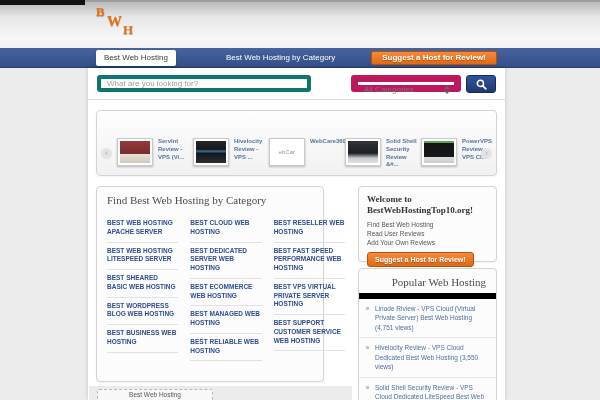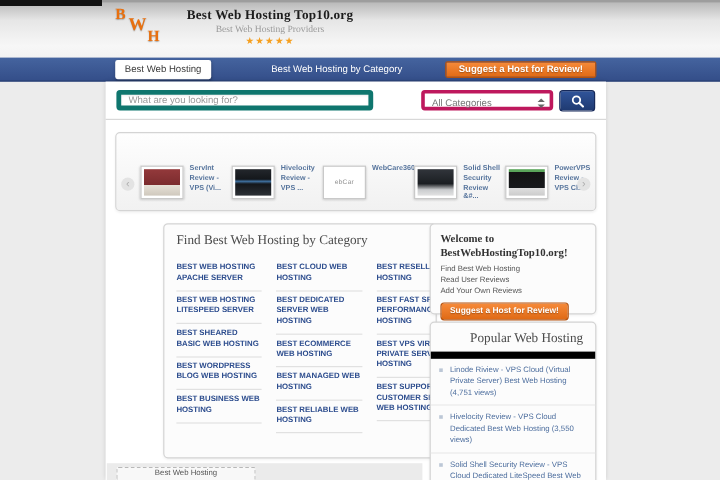--- a/index.html
+++ b/index.html
@@ -49,21 +49,21 @@
     box-shadow:0 0 4px rgba(0,0,0,.18); }
   .search-sep { left:88px; top:99px; width:417px; height:1px; background:#d8d8d8; }
 
   
   .search-input { left:97px; top:75px; width:214px; height:17px;
     border:4px solid #0f766e; border-radius:3px; padding:0 6px; font-size:8px;
     color:#444; box-shadow:inset 0 1px 2px rgba(0,0,0,.07); outline:none;
     font-family:"Liberation Sans",sans-serif; }
   .search-input::placeholder { color:#9a9a9a; }
   .cat-select { left:351px; top:75px; width:110px; height:17px; background:#fff;
-    border:3px solid #be185d; border-radius:3px; color:#777; font-size:8px;
+    border:7px solid #be185d; border-radius:3px; color:#777; font-size:8px;
     line-height:15px; padding:0 14px 0 6px; }
   .spinner { position:absolute; right:4px; top:4px; width:6px; }
   .spinner i { display:block; width:0; height:0; border-left:3px solid transparent;
     border-right:3px solid transparent; }
   .spinner .up { border-bottom:3px solid #666; margin-bottom:2px; }
   .spinner .dn { border-top:3px solid #666; }
   .search-btn { left:466px; top:75px; width:30px; height:18px;
     background:linear-gradient(180deg,#30549a,#1f3a71); border:1px solid #16295a;
     border-radius:3px; display:flex; align-items:center; justify-content:center; }
 
@@ -84,21 +84,21 @@
   .ti-0 { background:linear-gradient(180deg,#93393b 0%,#7c2c2e 58%,#e8e2d8 58%,#cfc8bd 100%); }
   .ti-1 { background:linear-gradient(180deg,#23272c 0%,#14171b 38%,#3e6f9e 46%,#14171b 56%,#2b2f34 100%); }
   .ti-2 { background:#fff; }
   .ti-2 span { font-size:5.5px; color:#8f8f8f; letter-spacing:.2px; }
   .ti-3 { background:linear-gradient(180deg,#31353b 0%,#1b1e22 55%,#caccce 78%,#e2e2e2 100%); }
   .ti-4 { background:linear-gradient(180deg,#5aa55a 0%,#5aa55a 10%,#131313 10%,#17191c 72%,#dedede 72%,#cccccc 100%); }
   .feat-title { position:absolute; left:43px; top:3px; width:31px; font-size:6px;
     font-weight:bold; color:#56749c; line-height:1.3; }
 
   
-  .cat-panel { left:96px; top:186px; width:228px; height:196px; background:#fcfcfc;margin-left:40px; }
+  .cat-panel { left:96px; top:186px; width:228px; height:196px; background:#fcfcfc; }
   .cat-heading { position:absolute; left:10px; top:7px; }
   .cat-cols { position:absolute; left:10px; top:28px; width:238px; display:flex; gap:12px; }
   .cat-col { flex:1; }
   .cat-link { display:block; font-size:6.5px; font-weight:bold; color:#2d4d8e;
     line-height:1.35; padding:4px 0 5px; border-bottom:1px solid #e1e1e1; }
 
   
   .welcome-box { left:358px; top:186px; width:139px; height:76px; background:#fcfcfc; }
   .welcome-title { font-family:Liberation Serif, serif; font-weight:bold; font-size:9px;
     color:#333; line-height:1.25; padding:7px 8px 3px; }
@@ -121,25 +121,20 @@
     font-size:6.5px; color:#555; text-align:center; line-height:10px; }
 </style>
 </head>
 <body>
 
 <div class="abs header">
   <div class="abs logo">
     <span class="l1">B</span>
     <span class="l2">W</span>
     <span class="l3">H</span>
-  </div>
-  <div class="abs title-block">
-    <div class="site-title">Best Web Hosting Top10.org</div>
-    <div class="tagline">Best Web Hosting Providers</div>
-    <div class="stars">★★★★★</div>
   </div>
 </div>
 <div class="abs top-line"></div>
 <div class="abs top-black"></div>
 
 <div class="abs nav">
   <div class="abs nav-tab-active">Best Web Hosting</div>
   <div class="abs nav-tab">Best Web Hosting by Category</div>
   <div class="abs suggest-btn">Suggest a Host for Review!</div>
 </div>

